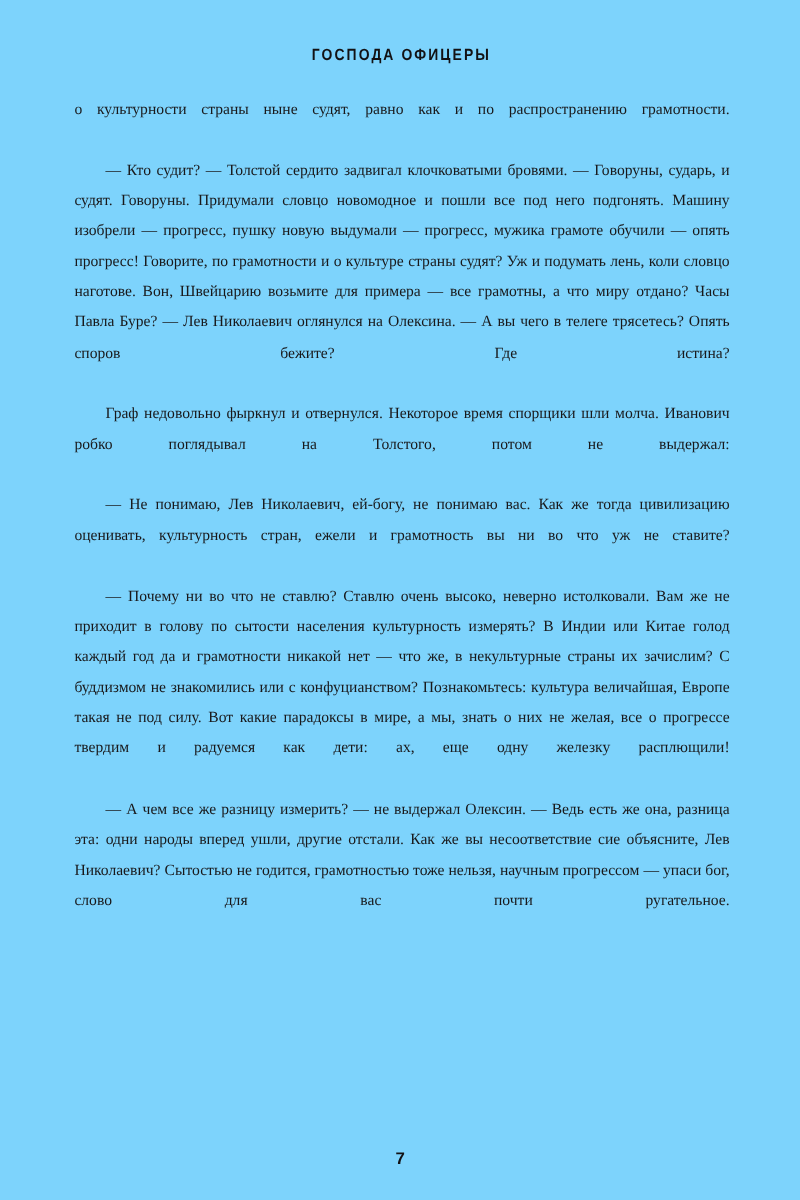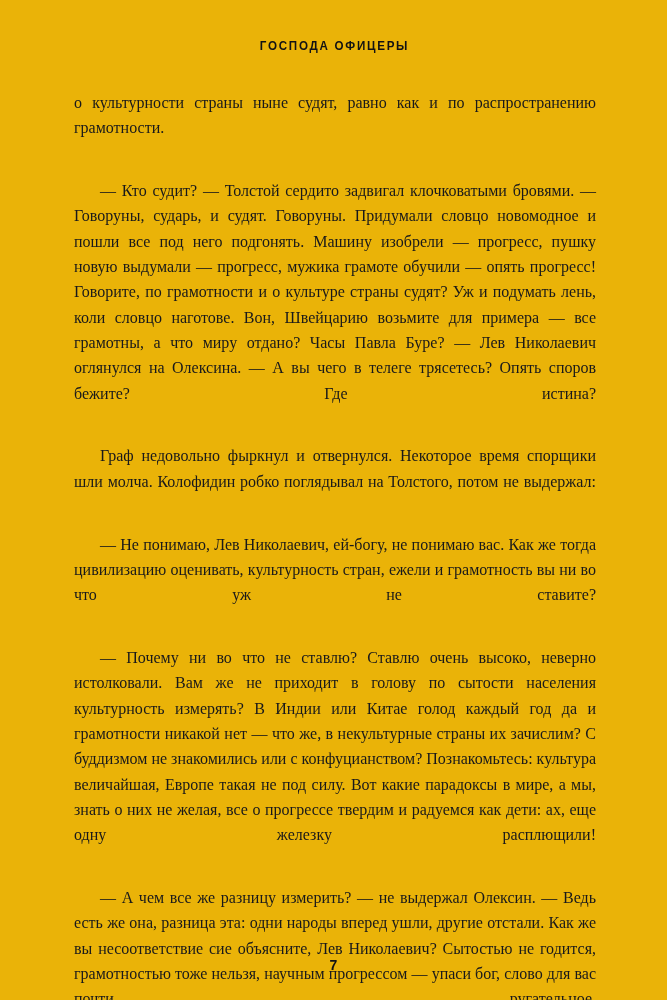--- a/index.html
+++ b/index.html
@@ -14,21 +14,21 @@
     position: relative;
     overflow: hidden;
     font-family: "Liberation Serif", "DejaVu Serif", serif;
     color: #19191b;
     -webkit-font-smoothing: antialiased;
   }
 
   .page {
     position: absolute;
     inset: 0;
-    background: #eab308;
+    background: #7dd3fc;
     text-decoration: underline;
   }
 
   
   .running-head {
     position: absolute;
     top: 38px;
     left: 62px;
     width: 545px;
     text-align: center;
@@ -45,22 +45,22 @@
 
   
   .textblock {
     position: absolute;
     top: 78px;
     left: 62px;
     width: 546px;
   }
 
   .para {
-    margin: 12px;
-    font-size: 16px;
+    margin: 0;
+    font-size: 13px;
     line-height: 25.35px;
     text-align: justify;
     text-justify: inter-word;
     text-indent: 26px;
     hyphens: manual;
     word-spacing: -0.1px;
   }
   .para.no-indent {
     text-indent: 0;
   }
@@ -87,21 +87,21 @@
 </head>
 <body>
 
 <div class="page">
 
   <div class="running-head">ГОСПОДА ОФИЦЕРЫ</div>
 
   <div class="textblock">
     <p class="para no-indent">о культурности страны ныне судят, равно как и по распространению грамотности.</p>
     <p class="para">— Кто судит? — Толстой сердито задвигал клочковатыми бровями. — Говоруны, сударь, и судят. Говоруны. Придумали словцо новомодное и пошли все под него подгонять. Машину изобрели — прогресс, пушку новую выдумали — прогресс, мужика грамоте обучили — опять прогресс! Говорите, по грамотности и о культуре страны судят? Уж и подумать лень, коли словцо наготове. Вон, Швейцарию возьмите для примера — все грамотны, а что миру отдано? Часы Павла Буре? — Лев Николаевич оглянулся на Олексина. — А вы чего в телеге трясетесь? Опять споров бежите? Где истина?</p>
-    <p class="para">Граф недовольно фыркнул и отвернулся. Некоторое время спорщики шли молча. Колофидин робко поглядывал на Толстого, потом не выдержал:</p>
+    <p class="para">Граф недовольно фыркнул и отвернулся. Некоторое время спорщики шли молча. Иванович робко поглядывал на Толстого, потом не выдержал:</p>
     <p class="para">— Не понимаю, Лев Николаевич, ей-богу, не понимаю вас. Как же тогда цивилизацию оценивать, культурность стран, ежели и грамотность вы ни во что уж не ставите?</p>
     <p class="para">— Почему ни во что не ставлю? Ставлю очень высоко, неверно истолковали. Вам же не приходит в голову по сытости населения культурность измерять? В Индии или Китае голод каждый год да и грамотности никакой нет — что же, в некультурные страны их зачислим? С буддизмом не знакомились или с конфуцианством? Познакомьтесь: культура величайшая, Европе такая не под силу. Вот какие парадоксы в мире, а мы, знать о них не желая, все о прогрессе твердим и радуемся как дети: ах, еще одну железку расплющили!</p>
     <p class="para">— А чем все же разницу измерить? — не выдержал Олексин. — Ведь есть же она, разница эта: одни народы вперед ушли, другие отстали. Как же вы несоответствие сие объясните, Лев Николаевич? Сытостью не годится, грамотностью тоже нельзя, научным прогрессом — упаси бог, слово для вас почти ругательное.</p>
 
   </div>
 
   <div class="folio">7</div>
 
 </div>
 

